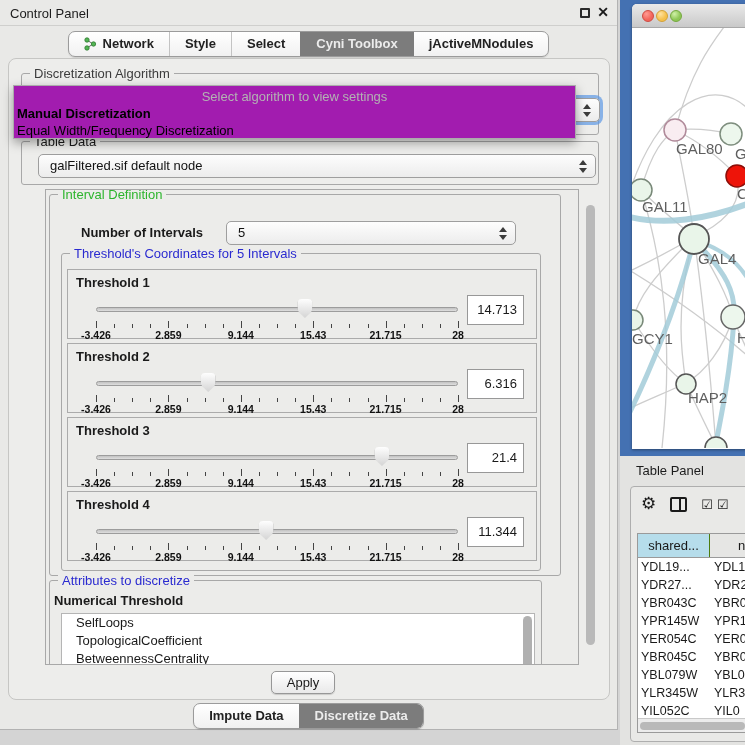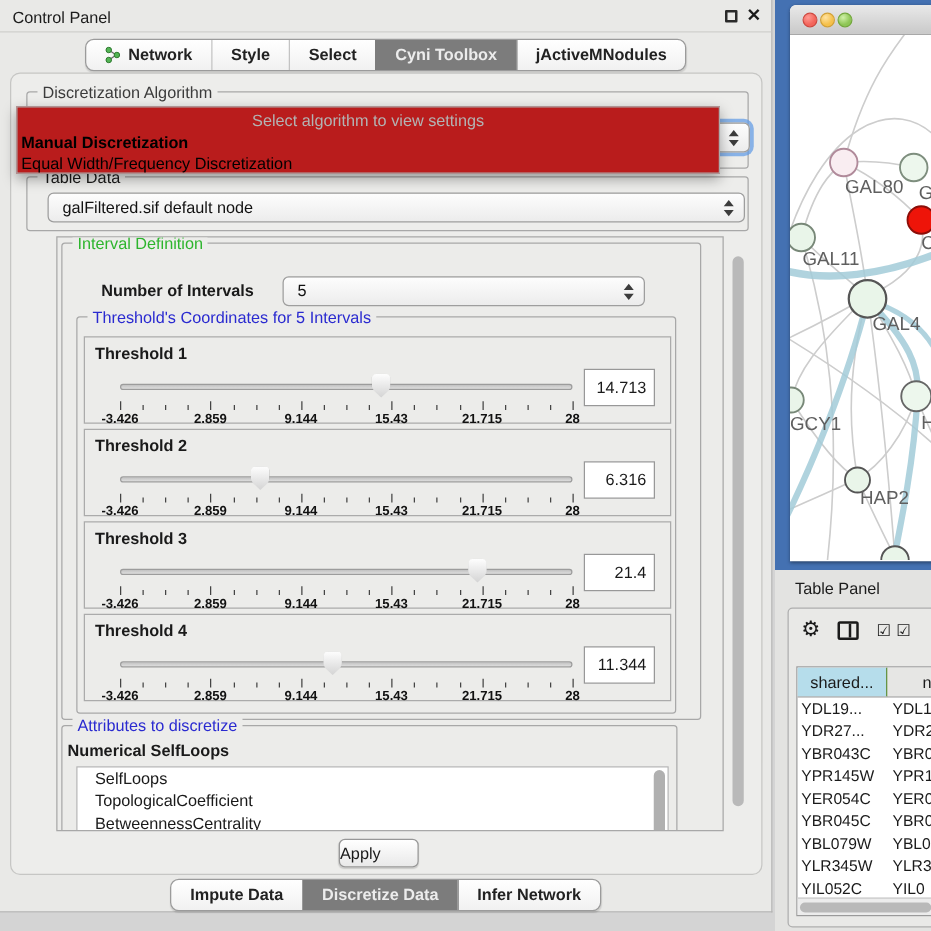--- a/index.html
+++ b/index.html
@@ -48,21 +48,21 @@
   .combo.focused{ box-shadow:0 0 0 3px rgba(92,152,229,.7); }
   .spinner{ position:absolute; right:8px; top:4px; width:9px; height:15px; }
   .spinner:before, .spinner:after{
     content:""; position:absolute; left:1px; border-left:4px solid transparent; border-right:4px solid transparent; }
   .spinner:before{ top:1px; border-bottom:5px solid #3c3c3c; }
   .spinner:after{ bottom:1px; border-top:5px solid #3c3c3c; }
 
   
   .popup{
     position:absolute; left:4px; top:26px; width:563px; height:54px; z-index:60;
-    background:#b91c1c; border:1px solid #ababab; box-shadow:0 4px 10px rgba(0,0,0,.35);
+    background:#a21caf; border:1px solid #ababab; box-shadow:0 4px 10px rgba(0,0,0,.35);
   }
   .popup-hint{ position:absolute; left:0; right:0; top:3px; text-align:center; color:#b3b3b3; font-size:13px; }
   .popup-item{ position:absolute; left:3px; right:3px; height:17px; line-height:17px; font-size:13px; color:#000; }
   .popup-item.b{ top:19px; font-weight:700; }
   .popup-item.r{ top:36px; }
 
   
   .gb-table{ left:12px; top:82px; width:578px; height:44px; }
 
   
@@ -104,21 +104,21 @@
   .gb-attrs > .gb-title{ color:#2a2ad0; background:#ececea; }
   .attrs-heading{ position:absolute; left:4px; top:12px; font-weight:700; font-size:13px; }
   .attr-list{ position:absolute; left:11px; top:32px; width:474px; height:96px; background:#fff; border:1px solid #b5b5b5; overflow:hidden; }
   .attr-item{ padding-left:14px; height:18px; line-height:18px; font-size:13px; }
   .attr-item:first-child{ margin-top:4px; }
   .list-scroll-thumb{ position:absolute; right:2px; top:2px; width:9px; height:58px; border-radius:5px; background:#b0b0b0; }
 
   .apply-btn{
     position:absolute; left:262px; top:612px; width:64px; height:23px;
     border:1px solid #979797; border-radius:5px; background:linear-gradient(#ffffff,#e9e9e9);
-    font-size:13px; text-align:left; line-height:21px; box-shadow:0 1px 1px rgba(0,0,0,.15);
+    font-size:13px; text-align:center; line-height:21px; box-shadow:0 1px 1px rgba(0,0,0,.15);
   }
 
   
   .net-frame{ position:absolute; left:620px; top:0; width:125px; height:456px; background:#4471b2; }
   .net-window{ position:absolute; left:12px; top:4px; width:120px; height:445px; background:#fff;
                border-radius:5px 0 0 0; overflow:hidden; box-shadow:0 1px 3px rgba(0,0,0,.4); }
   .net-titlebar{ height:24px; background:linear-gradient(#e9e9e9,#c9c9c9); border-bottom:1px solid #a8a8a8; position:relative; }
   .tl{ position:absolute; top:6px; width:12px; height:12px; border-radius:50%; }
   .tl.red{ left:10px; background:radial-gradient(circle at 35% 30%, #ff9a93, #f3655b 60%); border:1px solid #ce4a42; }
   .tl.yellow{ left:24px; background:radial-gradient(circle at 35% 30%, #ffe2a0, #f5c04b 60%); border:1px solid #d3a136; }
@@ -381,21 +381,21 @@
                     <span style="left: 100%;">28</span>
                   </div>
               </div>
               <div class="th-value">11.344</div>
             </div>
           </div>
         </div>
 
         <div class="groupbox gb-attrs">
           <span class="gb-title">Attributes to discretize</span>
-          <div class="attrs-heading">Numerical SelfLoops</div>
+          <div class="attrs-heading">Numerical Threshold</div>
           <div class="attr-list">
             <div class="list-scroll-thumb"></div>
           <div class="attr-item">SelfLoops</div>
               <div class="attr-item">TopologicalCoefficient</div>
               <div class="attr-item">BetweennessCentrality</div>
             </div>
         </div>
       </div>
 
       <div class="v-scroll-thumb"></div>
@@ -403,23 +403,20 @@
       <div class="apply-btn">Apply</div>
     </div>
 
     <div class="seg-bar bottom-tabs">
       <div class="seg">
         <div class="seg-item">
             <span>Impute Data</span>
           </div>
         <div class="seg-item selected">
             <span>Discretize Data</span>
-          </div>
-        <div class="seg-item">
-            <span>Infer Network</span>
           </div>
       </div>
     </div>
   </div>
 
   <div class="net-frame">
     <div class="net-window">
       <div class="net-titlebar">
         <div class="tl red"></div>
         <div class="tl yellow"></div>

